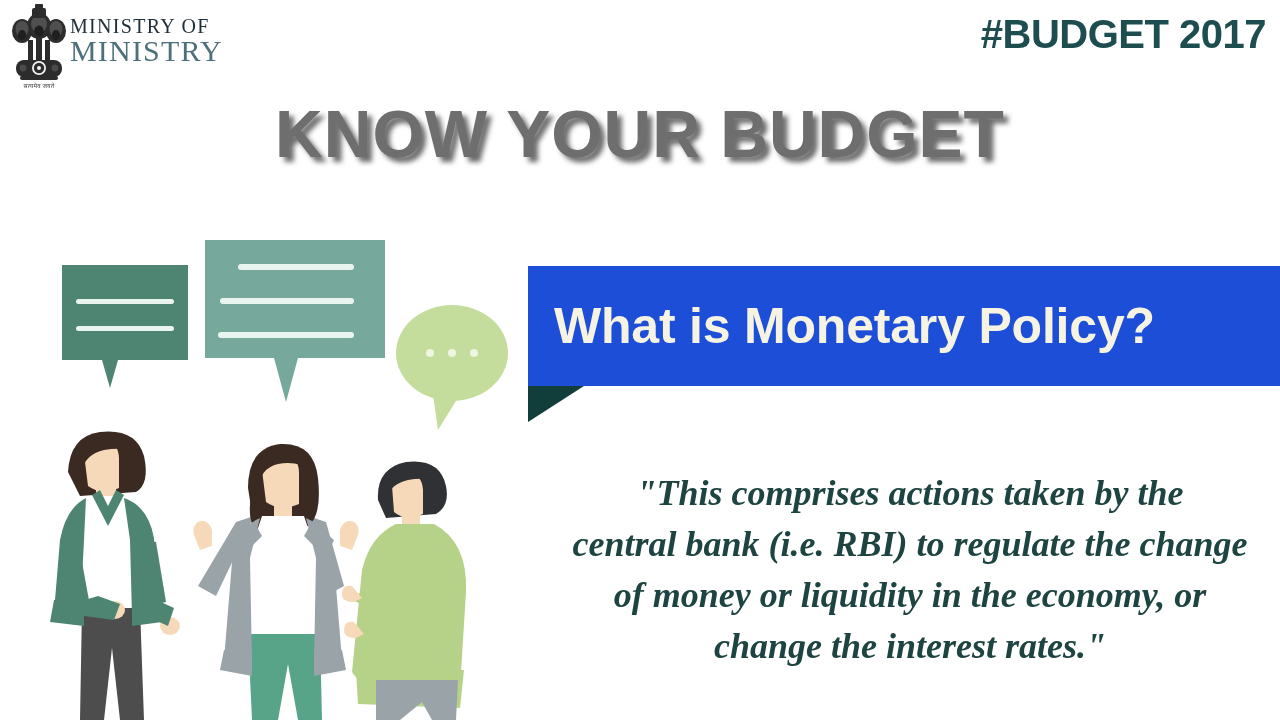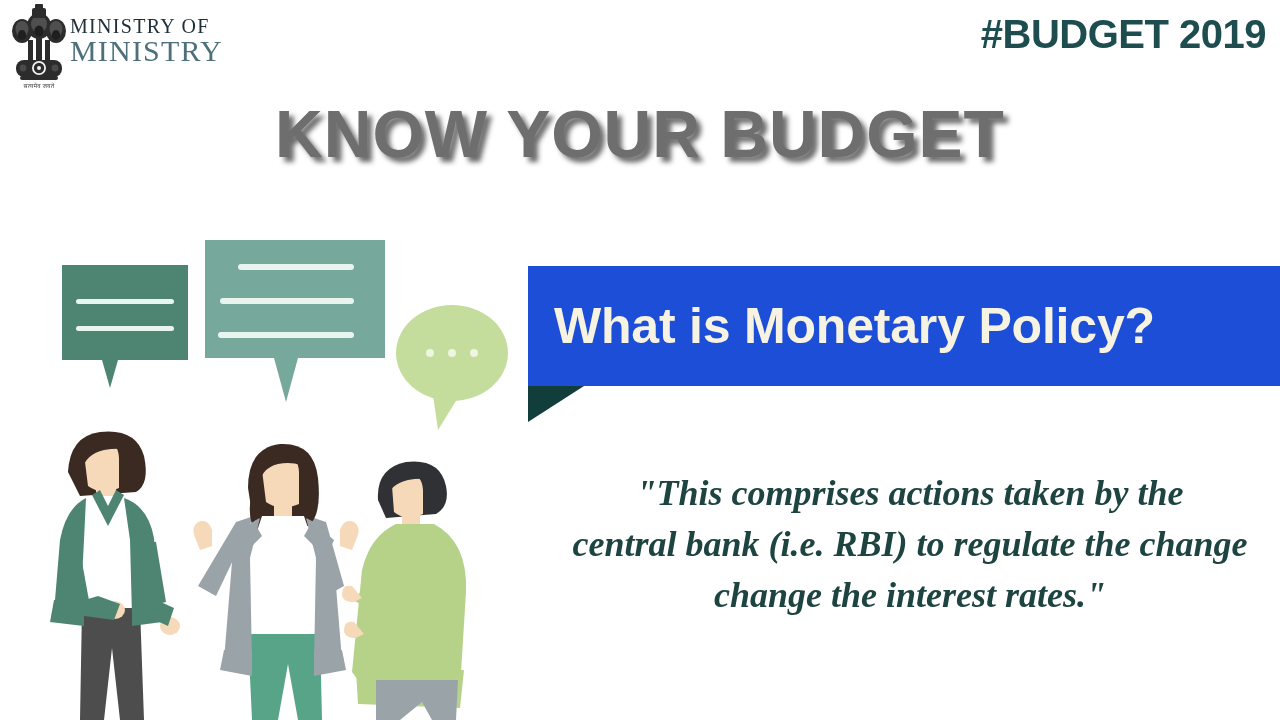--- a/index.html
+++ b/index.html
@@ -209,21 +209,21 @@
         </svg>
         <div class="emblem-caption">सत्यमेव जयते</div>
       </div>
 
       <div class="ministry-text">
         <div class="ministry-line1">MINISTRY OF</div>
         <div class="ministry-line2">MINISTRY</div>
       </div>
     </div>
 
-    <div class="budget-hashtag">#BUDGET 2019</div>
+    <div class="budget-hashtag">#BUDGET 2017</div>
   </div>
 
   <div class="poster-title">KNOW YOUR BUDGET</div>
 
   <div class="illustration">
     <svg width="500" height="480" viewBox="0 0 500 480" xmlns="http://www.w3.org/2000/svg">
 
       <g>
         <path d="M22 25 L148 25 L148 120 L78 120 L70 148 L62 120 L22 120 Z" fill="#4d8572"></path>
         <rect x="36" y="59" width="98" height="5" rx="2.5" fill="#eaf4ef"></rect>
@@ -338,16 +338,17 @@
   </div>
 
   <div class="answer-banner">
     <div class="answer-banner-text">What is Monetary Policy?</div>
   </div>
   <div class="banner-tail"></div>
 
   <div class="quote-block">
     <div class="quote-line">"This comprises actions taken by the</div>
     <div class="quote-line">central bank (i.e. RBI) to regulate the change</div>
+    <div class="quote-line">of money or liquidity in the economy, or</div>
     <div class="quote-line">change the interest rates."</div>
   </div>
 
 </div>
 
 </body></html>

